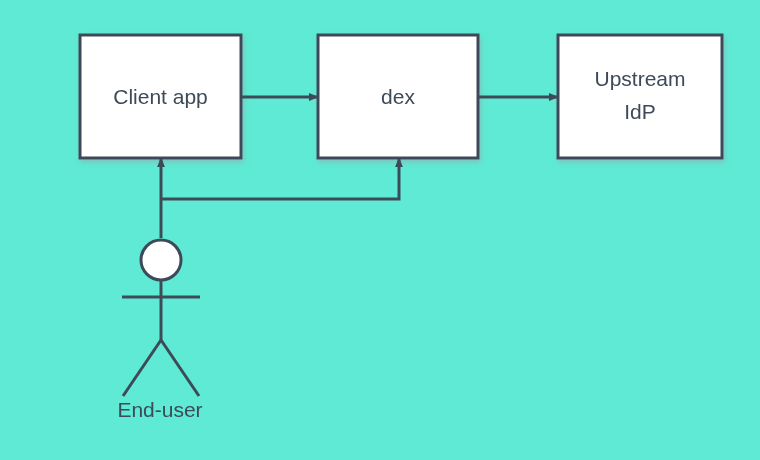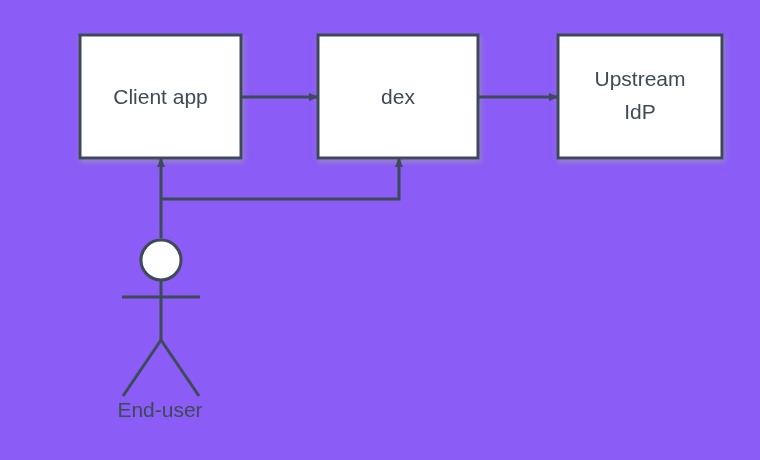--- a/index.html
+++ b/index.html
@@ -4,21 +4,21 @@
 <style>
   html, body {
     margin: 0;
     padding: 0;
     background: #ffffff;
   }
   #canvas {
     position: relative;
     width: 760px;
     height: 460px;
-    background: #8b5cf6;
+    background: #5eead4;
     font-family: "Liberation Sans", sans-serif;
     overflow: hidden;
   }
   #diagram-svg {
     position: absolute;
     top: 0;
     left: 0;
     width: 760px;
     height: 460px;
     display: block;

